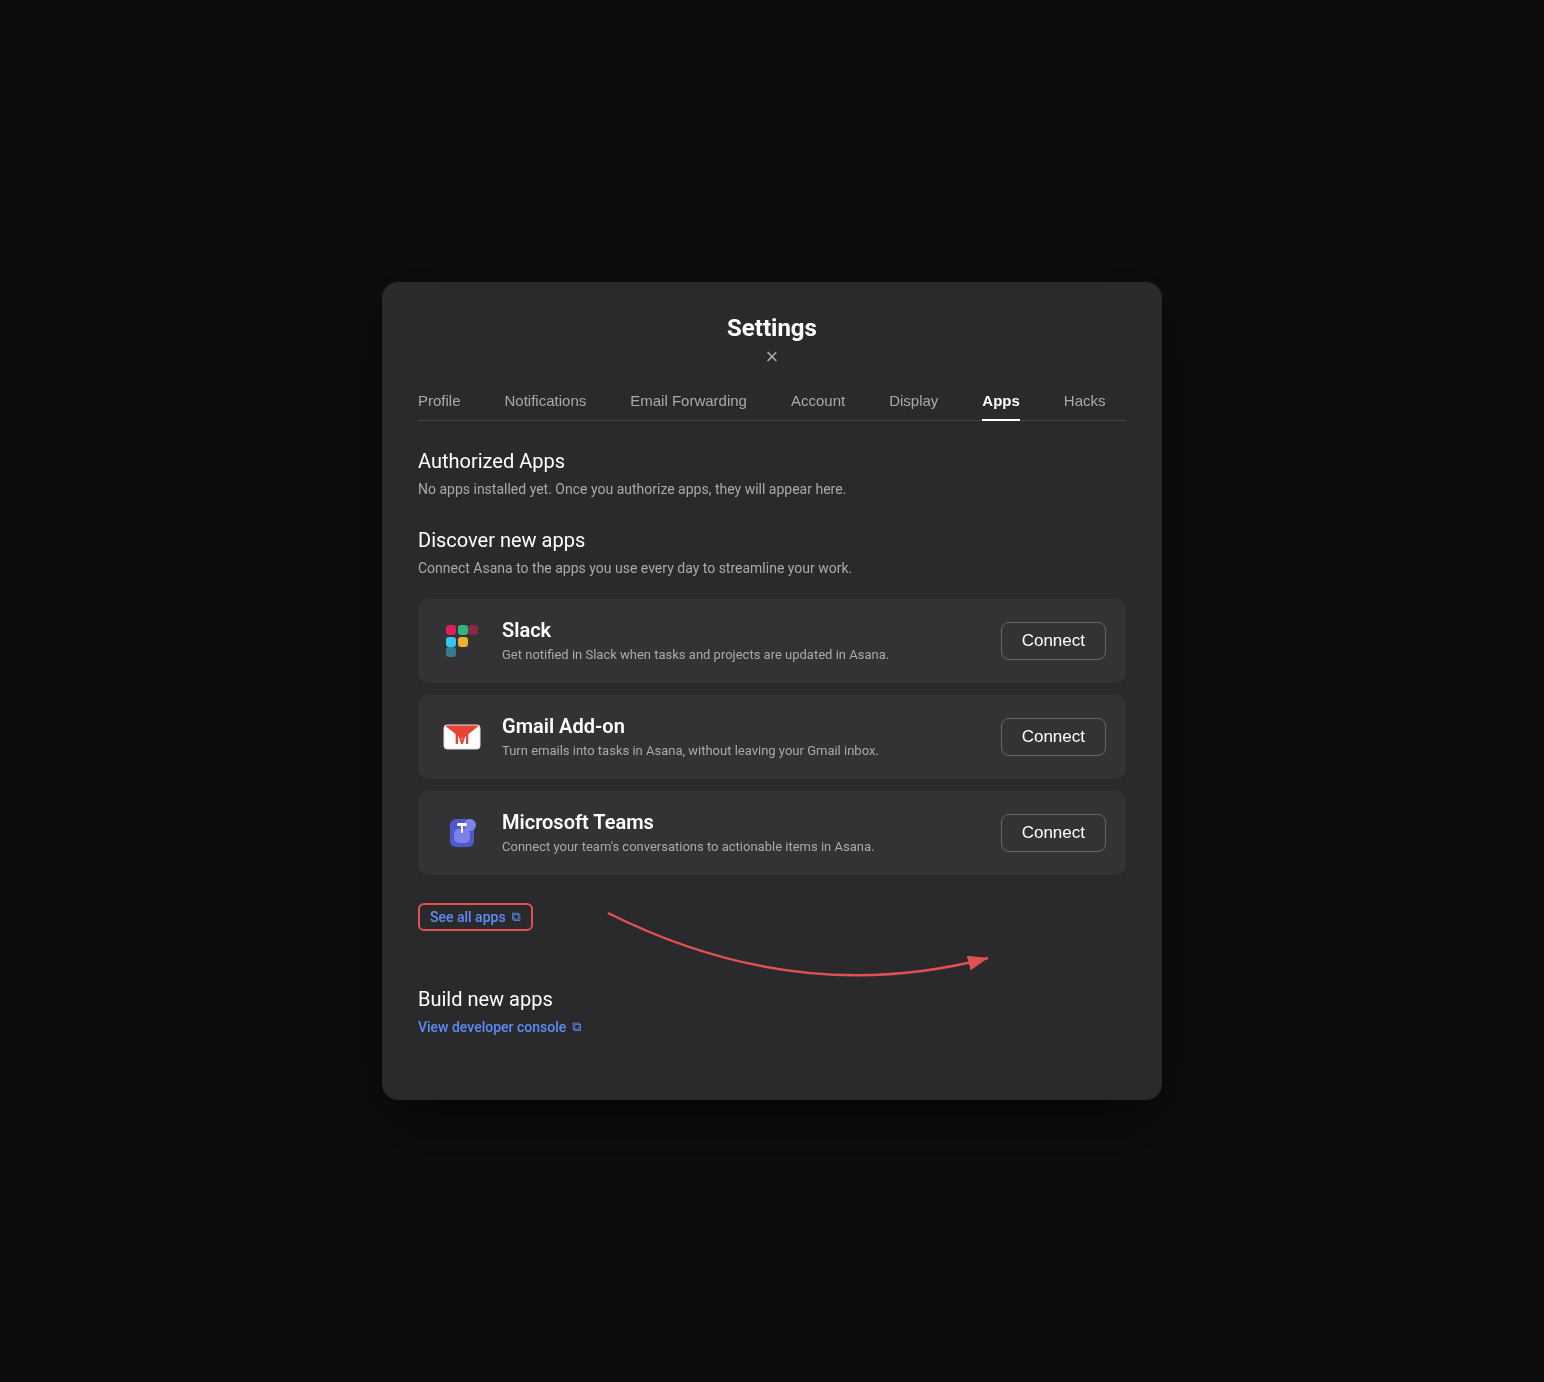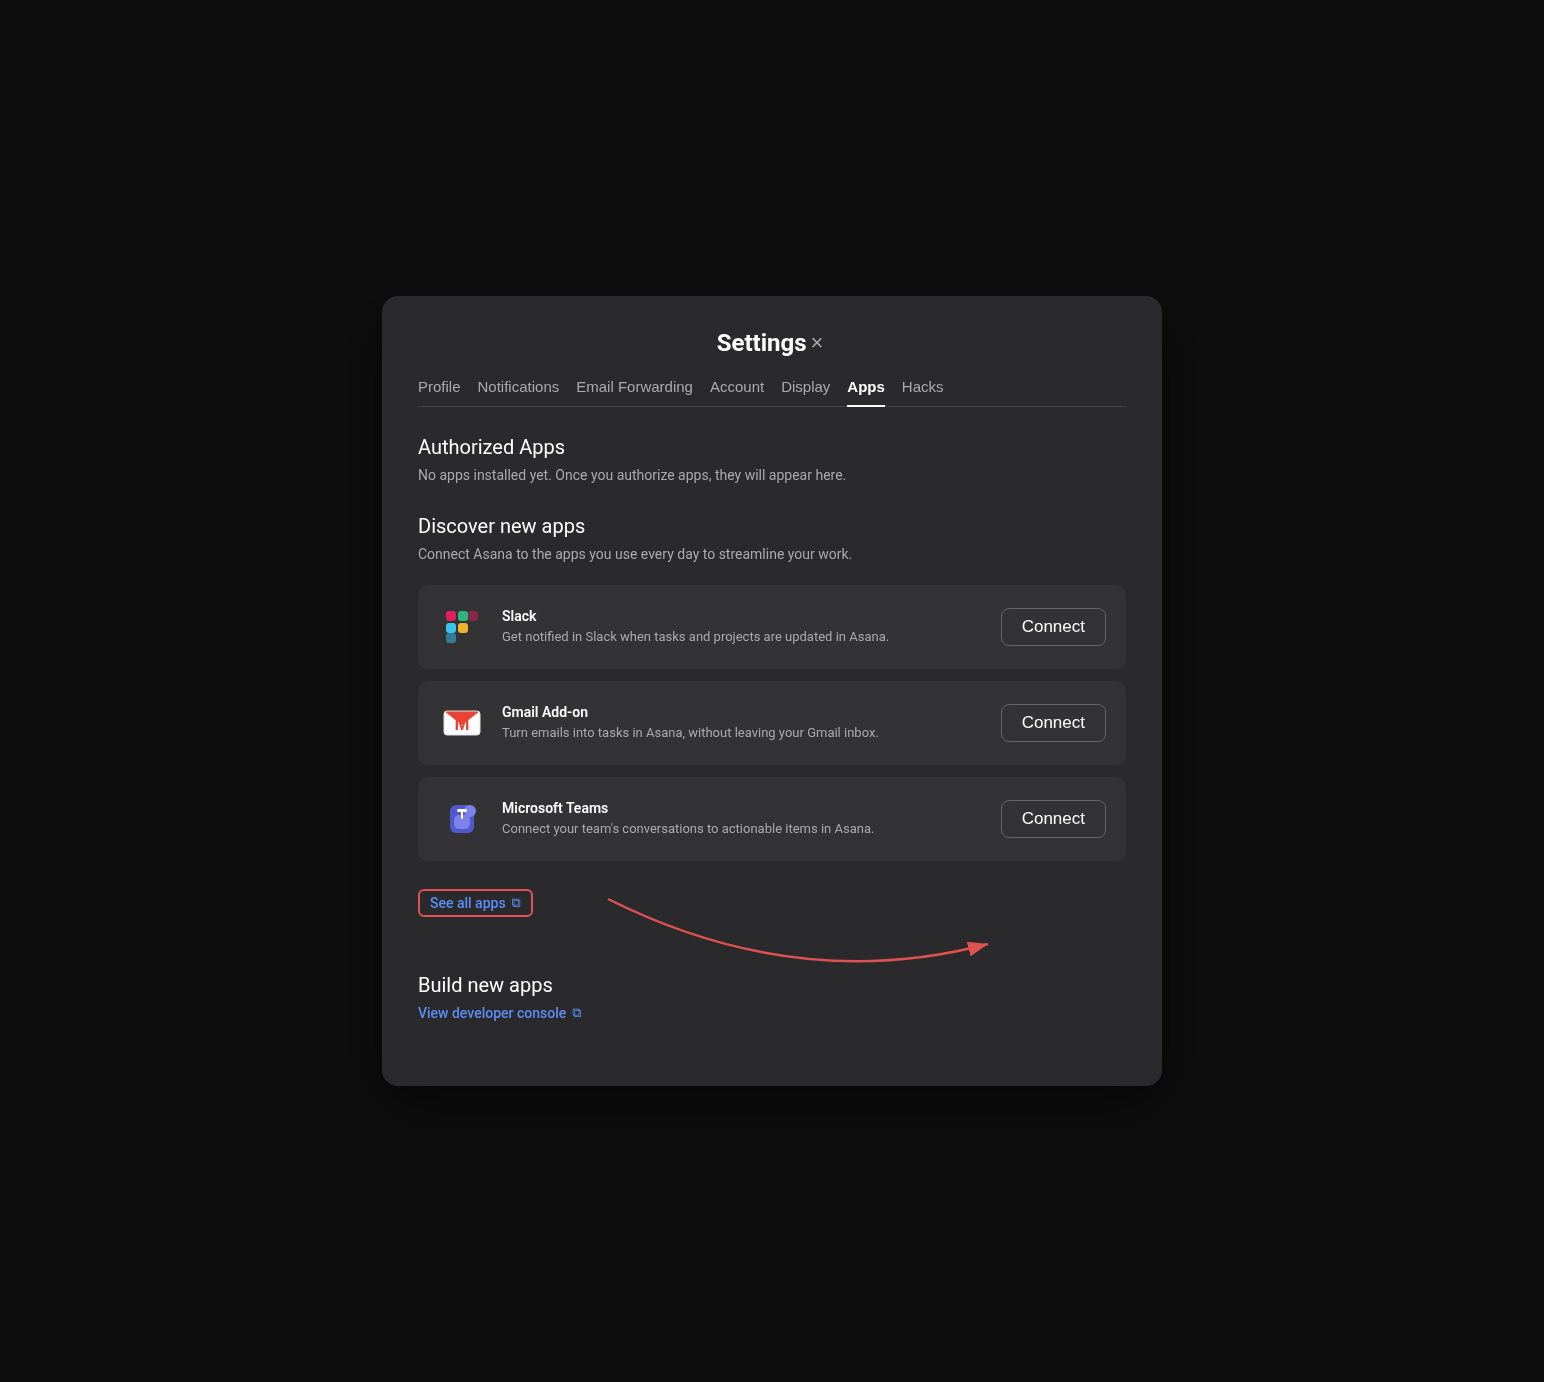--- a/index.html
+++ b/index.html
@@ -29,22 +29,23 @@
       max-width: 95vw;
       padding: 32px 36px 36px;
       position: relative;
       color: #fff;
       box-shadow: 0 20px 60px rgba(0,0,0,0.5);
     }
 
     .modal-header {
       display: flex;
       align-items: center;
-      justify-content: center;
+      justify-content: flex-end;
       margin-bottom: 20px;
+      flex-direction: column;
     }
 
     .modal-title {
       font-size: 24px;
       font-weight: 700;
       color: #fff;
     }
 
     .close-button {
       background: none;
@@ -52,21 +53,21 @@
       color: #aaa;
       font-size: 22px;
       cursor: pointer;
       padding: 4px;
       line-height: 1;
       border-radius: 4px;
     }
 
     .tabs {
       display: flex;
-      gap: 17px;
+      gap: 44px;
       border-bottom: 1px solid #444;
       margin-bottom: 28px;
     }
 
     .tab {
       font-size: 15px;
       color: #aaa;
       padding-bottom: 10px;
       cursor: pointer;
       border-bottom: 2px solid transparent;
@@ -119,21 +120,21 @@
       display: flex;
       align-items: center;
       justify-content: center;
     }
 
     .app-info {
       flex: 1;
     }
 
     .app-name {
-      font-size: 14px;
+      font-size: 20px;
       font-weight: 600;
       color: #fff;
       margin-bottom: 4px;
     }
 
     .app-desc {
       font-size: 13px;
       color: #aaa;
       line-height: 1.4;
     }

